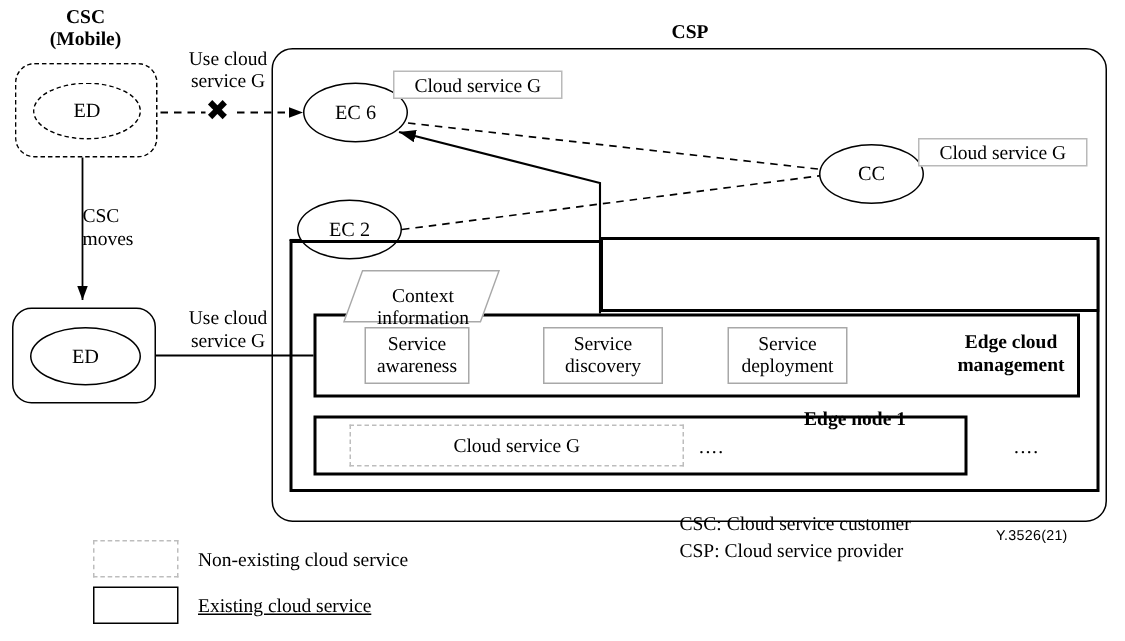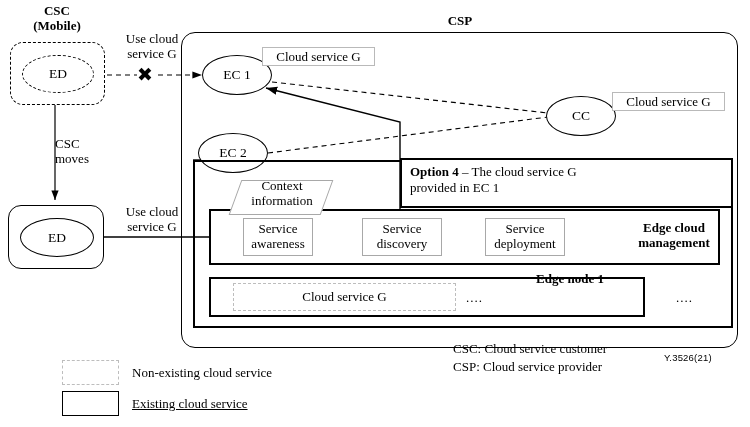--- a/index.html
+++ b/index.html
@@ -165,47 +165,41 @@
   <div class="txt" style="left:110px;top:205px;width:84px;font-size:13px;">
     <span>Use cloud</span><br>
     <span>service G</span>
   </div>
 
   <div class="txt bold" style="left:420px;top:14px;width:80px;font-size:13px;">CSP</div>
 
   <div class="csp-rect" style="left:181px;top:32px;width:557px;height:316px;"></div>
 
   <div class="ell" style="left:202px;top:55px;width:70px;height:40px;">
-    <span>EC 1</span>
+    <span>EC 6</span>
   </div>
   <div class="lbl-box" style="left:262px;top:47px;width:113px;height:19px;">Cloud service G</div>
 
   <div class="ell" style="left:198px;top:133px;width:70px;height:40px;">
     <span>EC 2</span>
   </div>
 
   <div class="ell" style="left:546px;top:96px;width:70px;height:40px;">
     <span>CC</span>
   </div>
   <div class="lbl-box" style="left:612px;top:92px;width:113px;height:19px;">Cloud service G</div>
 
   <div class="hard-box" style="left:193px;top:160px;width:540px;height:168px;"></div>
 
   <div class="hard-box" style="left:400px;top:158px;width:333px;height:50px;background:#fff;"></div>
-  <div style="position:absolute;left:410px;top:164px;width:318px;font-size:13px;line-height:1.22;">
-    <span class="bold">Option 4</span>
-    <span>–</span>
-    <span>The cloud service G</span><br>
-    <span>provided in EC 1</span>
-  </div>
 
   <div class="hard-box" style="left:209px;top:209px;width:511px;height:56px;background:#fff;"></div>
 
   <div class="para" style="left:235px;top:180px;width:92px;height:35px;"></div>
-  <div class="para-t" style="left:232px;top:179px;width:100px;">
+  <div class="para-t" style="left:232px;top:190px;width:100px;">
     <span>Context</span><br>
     <span>information</span>
   </div>
 
   <div class="proc-box" style="left:243px;top:218px;width:70px;height:38px;">
     <div>
       <span>Service</span><br>
       <span>awareness</span>
     </div>
   </div>

